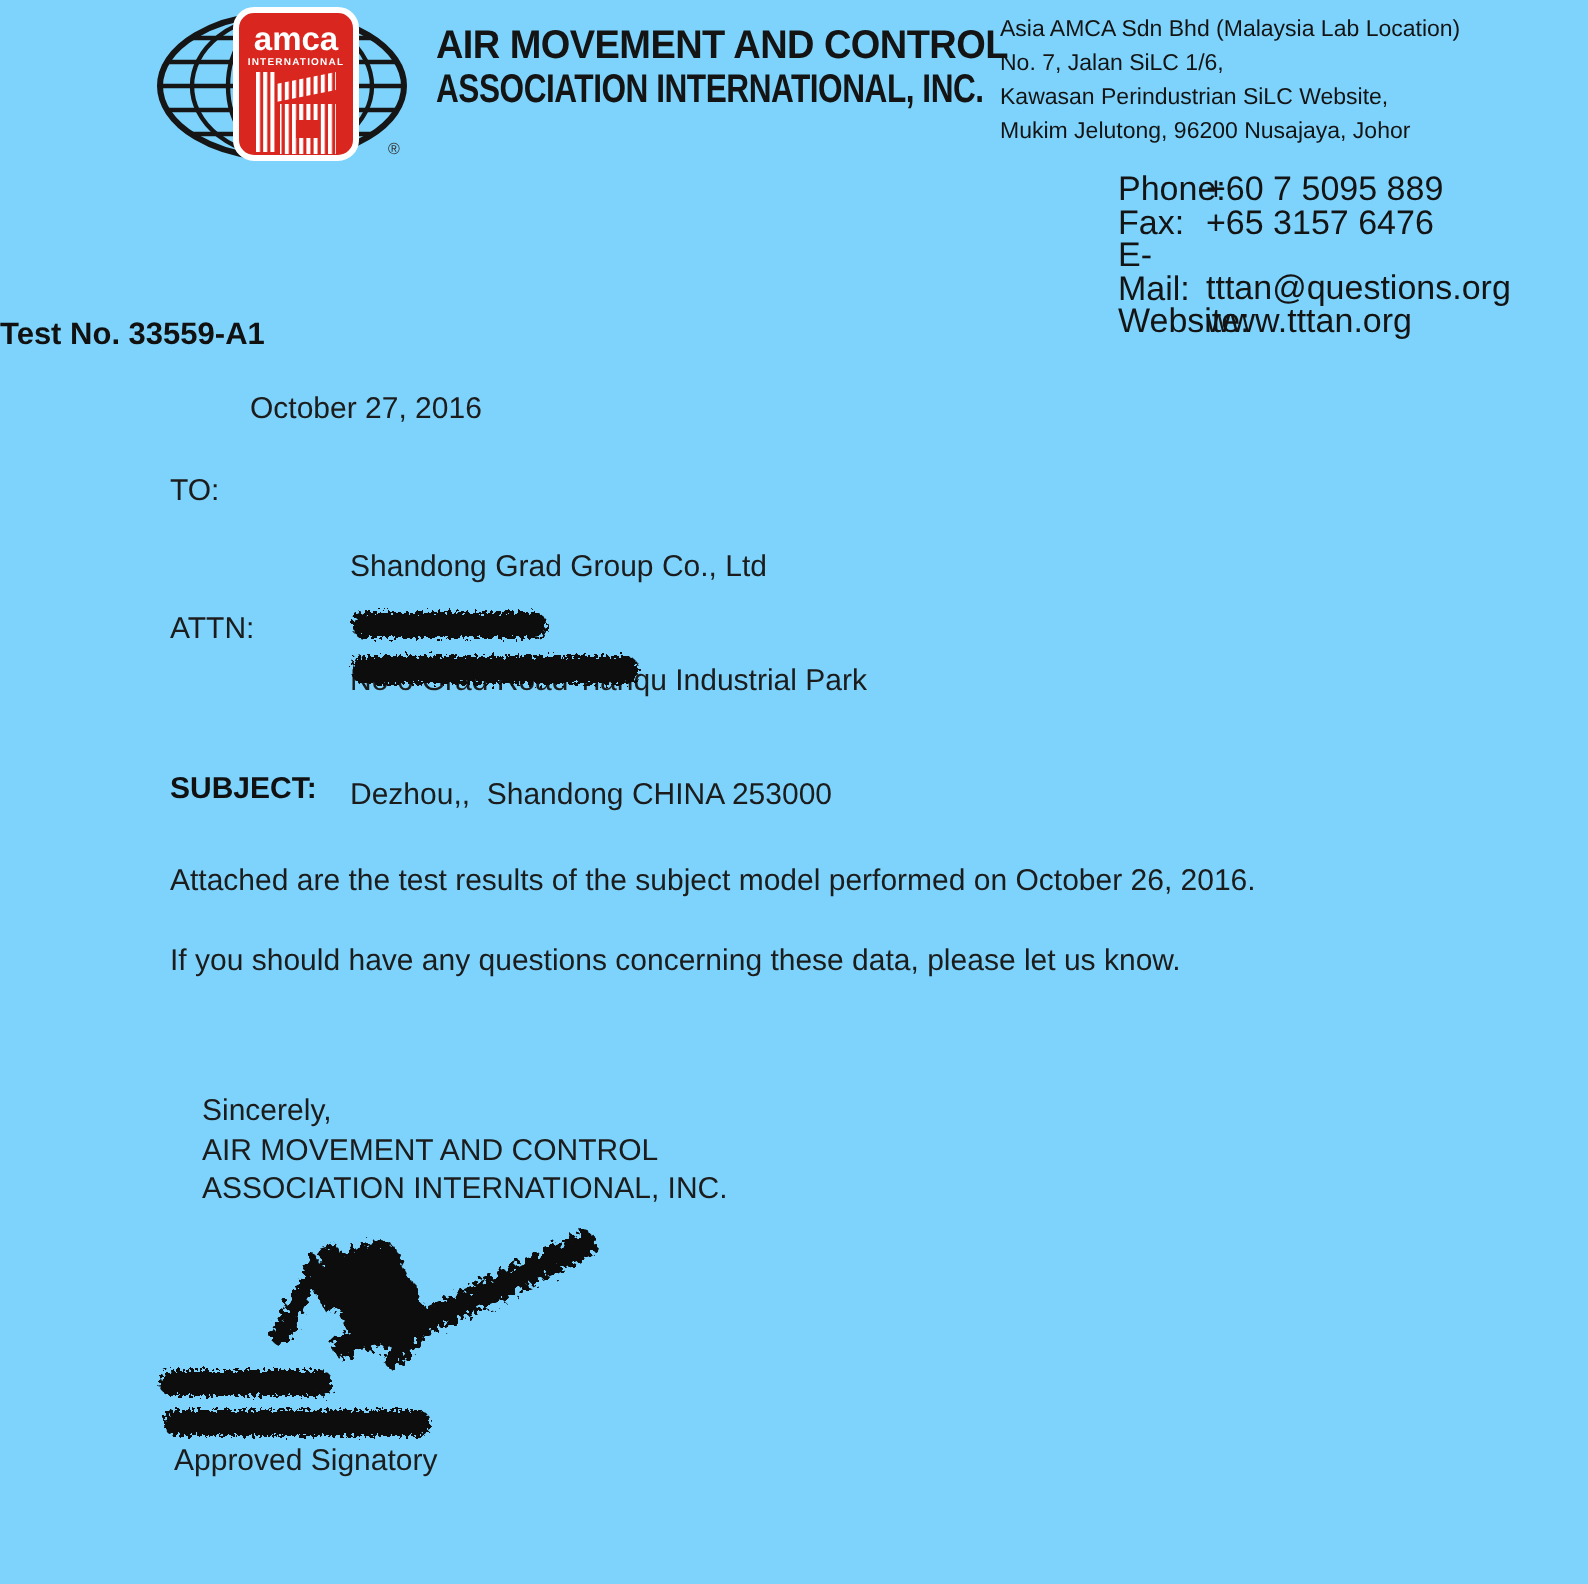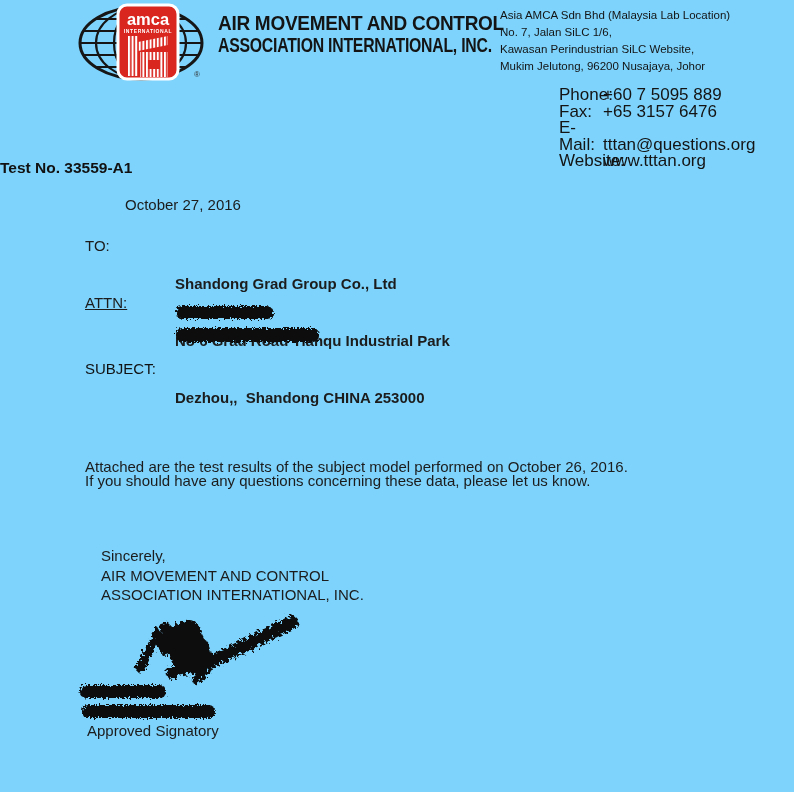--- a/index.html
+++ b/index.html
@@ -1,33 +1,33 @@
 <!DOCTYPE html>
 <html><head>
 <meta charset="utf-8">
 <style>
   html,body{margin:0;padding:0;background:#fff;}
   .page{
     position:relative;width:794px;height:792px;background:#7dd3fc;overflow:hidden;
     font-family:"Liberation Sans","DejaVu Sans",sans-serif;color:#1c1c1c;
   }
   .abs{position:absolute;}
-  .pre{white-space:pre-wrap;font-weight:bold;}
+  .pre{white-space:pre-wrap;}
   
   .org-line{font-weight:bold;color:#141414;font-size:20px;line-height:22px;
     transform-origin:left top;white-space:nowrap;letter-spacing:-0.3px;}
   .org-line1{transform:scaleX(0.95);}
   .org-line2{transform:scaleX(0.79);}
   .addr{font-size:11.5px;line-height:17px;color:#141414;}
   .contact{font-size:17px;line-height:16.5px;color:#141414;}
   .contact .lbl{display:inline-block;width:44px;}
   
   .title{width:794px;text-align:left;font-weight:bold;font-size:15.5px;color:#111;}
   .body-text{font-size:15px;line-height:19px;color:#1c1c1c;}
-  .bold{font-weight:normal;color:#111;}
+  .bold{font-weight:bold;color:#111;margin-top:26px;}
   .closing{line-height:19.5px;}
 </style>
 </head>
 <body>
 
 <div class="page">
 
   <svg class="abs" style="left:78px;top:3px;" width="130" height="78" viewBox="0 0 130 78">
     <defs>
       <clipPath id="globeclip">
@@ -95,37 +95,37 @@
 
   <div class="abs body-text" style="left:85px;top:195px;margin-left:40px;">October 27, 2016</div>
 
   <div class="abs body-text" style="left:85px;top:236px;">TO:</div>
   <div class="abs body-text pre" style="left:175px;top:236px;">
     <div>Shandong Grad Group Co., Ltd</div>
     <div>No 6 Grad Road Tianqu Industrial Park</div>
     <div>Dezhou,,  Shandong CHINA 253000</div>
   </div>
 
-  <div class="abs body-text" style="left:85px;top:293px;text-decoration:underline;">ATTN:</div>
+  <div class="abs body-text" style="left:85px;top:305px;">ATTN:</div>
   <svg class="abs" style="left:170px;top:300px;" width="160" height="50" viewBox="0 0 160 50">
     <defs>
       <filter id="r1" x="-15%" y="-30%" width="130%" height="160%">
         <feTurbulence type="fractalNoise" baseFrequency="0.55" numOctaves="2" seed="7" result="n"></feTurbulence>
         <feDisplacementMap in="SourceGraphic" in2="n" scale="7"></feDisplacementMap>
       </filter>
     </defs>
     <g filter="url(#r1)" fill="#0c0c0c">
       <rect x="6" y="6" width="97" height="13" rx="6"></rect>
       <rect x="6" y="28" width="143" height="14" rx="6"></rect>
     </g>
   </svg>
 
   <div class="abs body-text bold" style="left:85px;top:359px;">SUBJECT:</div>
 
-  <div class="abs body-text" style="left:85px;top:457px;width:660px;">Attached are the test results of the subject model performed on October 26, 2016.</div>
+  <div class="abs body-text" style="left:85px;top:431px;width:660px;">Attached are the test results of the subject model performed on October 26, 2016.</div>
   <div class="abs body-text" style="left:85px;top:471px;width:660px;">If you should have any questions concerning these data, please let us know.</div>
 
   <div class="abs body-text closing" style="left:85px;top:546px;margin-left:16px;">
     <div>Sincerely,</div>
     <div>AIR MOVEMENT AND CONTROL</div>
     <div>ASSOCIATION INTERNATIONAL, INC.</div>
   </div>
 
   <svg class="abs" style="left:112px;top:606px;" width="200" height="85" viewBox="0 0 200 85">
     <defs>

